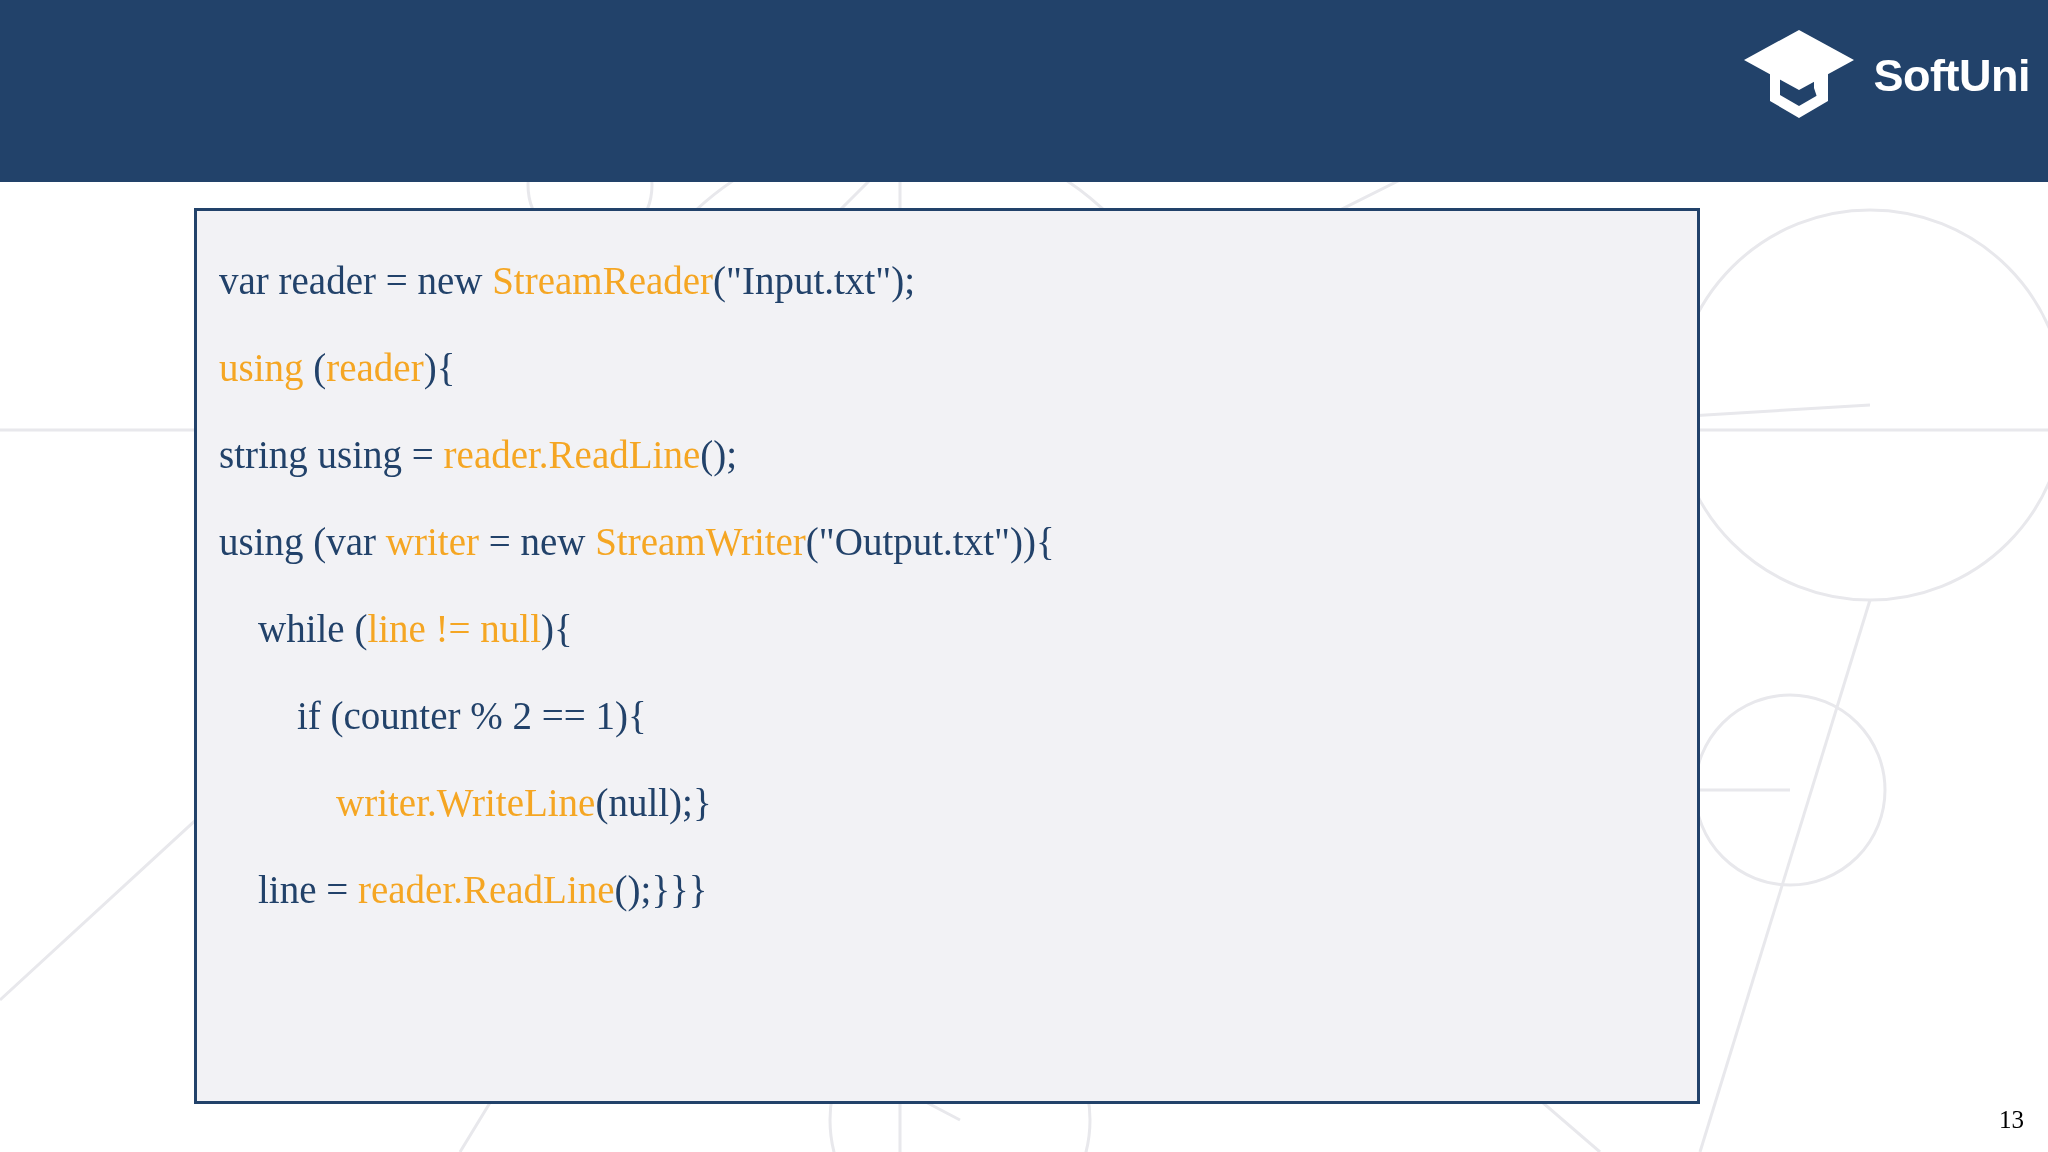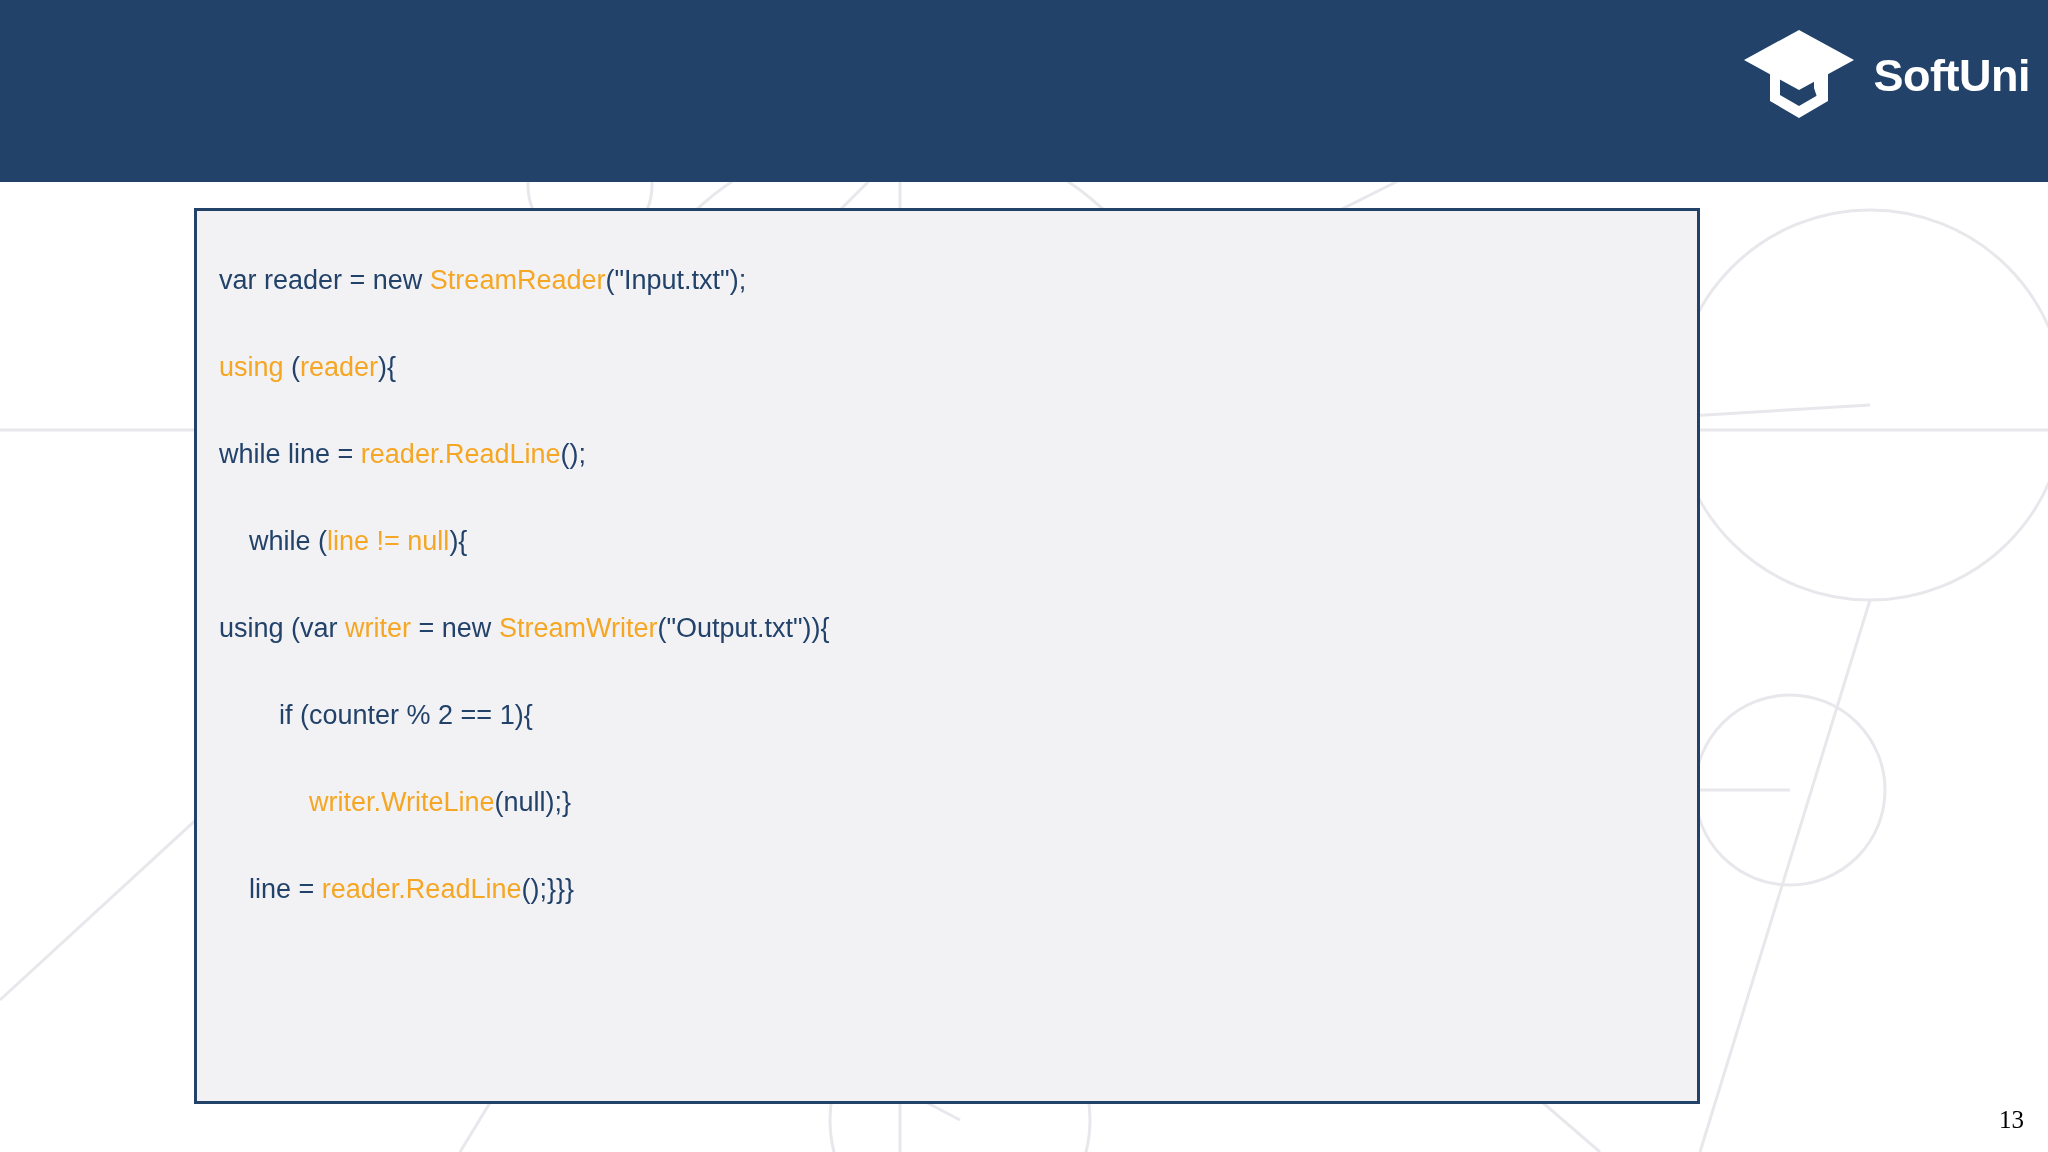--- a/index.html
+++ b/index.html
@@ -76,22 +76,22 @@
     top: 208px;
     width: 1506px;
     height: 896px;
     background: #F2F2F5;
     border: 3px solid #22426A;
     box-sizing: border-box;
     z-index: 2;
     padding: 26px 0 0 22px;
   }
   .code-line {
-    font-family: Liberation Sans, sans-serif;
-    font-size: 27px;
+    font-family: Liberation Serif, serif;
+    font-size: 39px;
     line-height: 87px;
     color: #22426A;
     white-space: pre;
     letter-spacing: 0px;
   }
   .tok-kw { color: #F5A623; }
 
   
   #page-number {
     position: absolute;
@@ -143,21 +143,21 @@
   </svg>
   <div id="logo-text">
     <span>SoftUni</span>
   </div>
 </div>
 
 <div id="code-block">
 
 <div class="code-line"><span>var reader = new </span><span class="tok-kw">StreamReader</span><span>("Input.txt");</span></div>
     <div class="code-line"><span class="tok-kw">using</span><span> (</span><span class="tok-kw">reader</span><span>){</span></div>
-    <div class="code-line"><span>while line = </span><span class="tok-kw">reader.ReadLine</span><span>();</span></div>
+    <div class="code-line"><span>string using = </span><span class="tok-kw">reader.ReadLine</span><span>();</span></div>
+    <div class="code-line"><span>using (var </span><span class="tok-kw">writer</span><span> = new </span><span class="tok-kw">StreamWriter</span><span>("Output.txt")){</span></div>
     <div class="code-line"><span>    while (</span><span class="tok-kw">line != null</span><span>){</span></div>
-    <div class="code-line"><span>using (var </span><span class="tok-kw">writer</span><span> = new </span><span class="tok-kw">StreamWriter</span><span>("Output.txt")){</span></div>
     <div class="code-line"><span>        if (counter % 2 == 1){</span></div>
     <div class="code-line"><span>            </span><span class="tok-kw">writer.WriteLine</span><span>(null);}</span></div>
     <div class="code-line"><span>    line = </span><span class="tok-kw">reader.ReadLine</span><span>();}}}</span></div>
   </div>
 
 <div id="page-number">13</div>
 
 </body></html>

